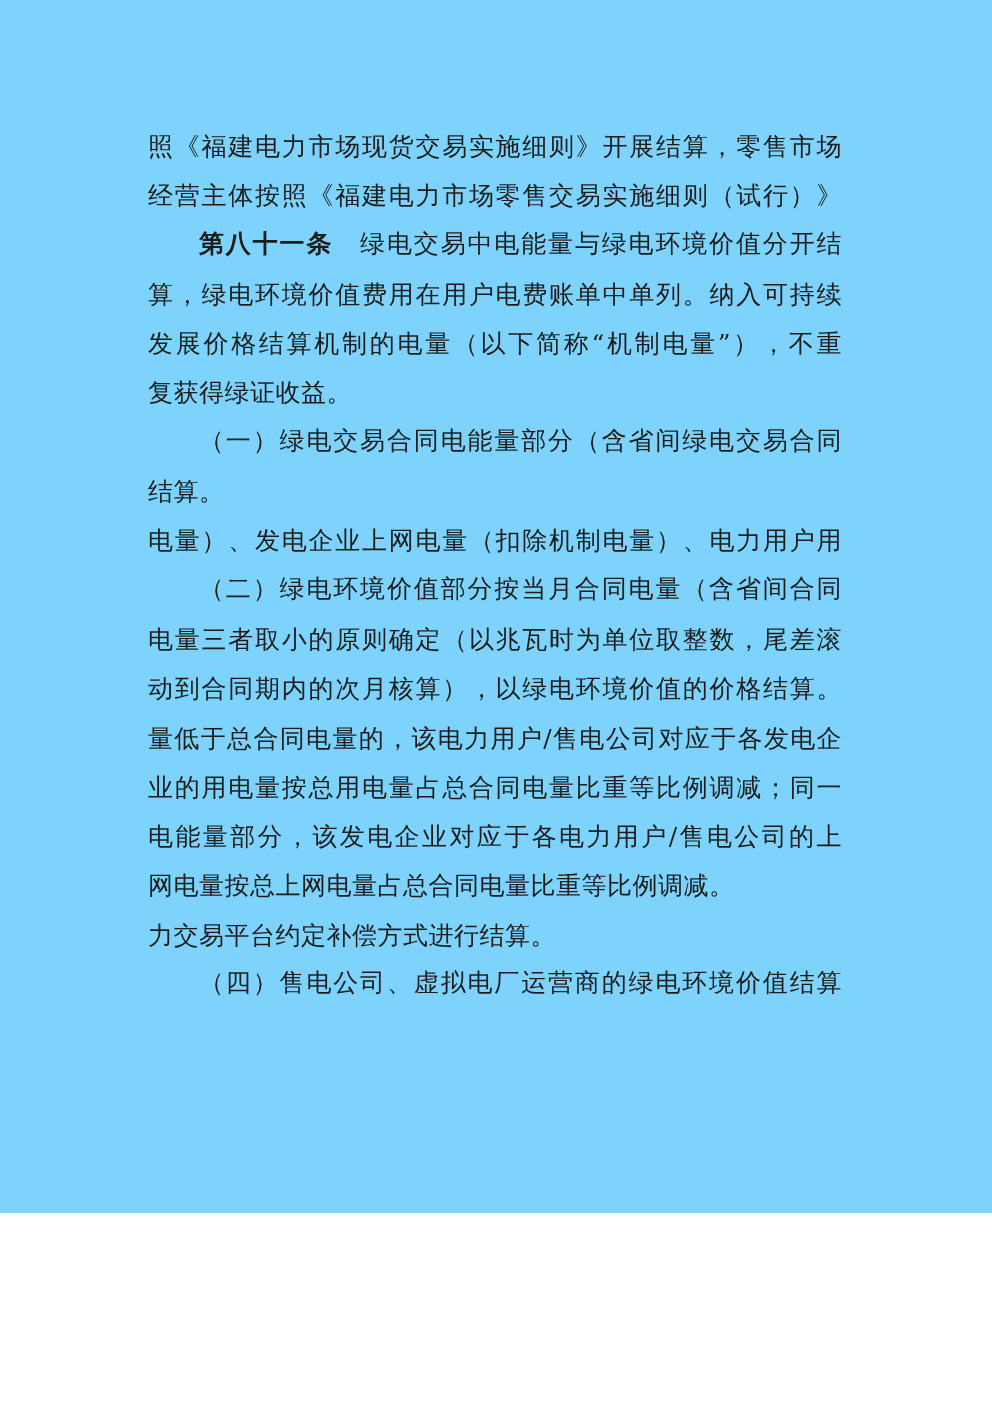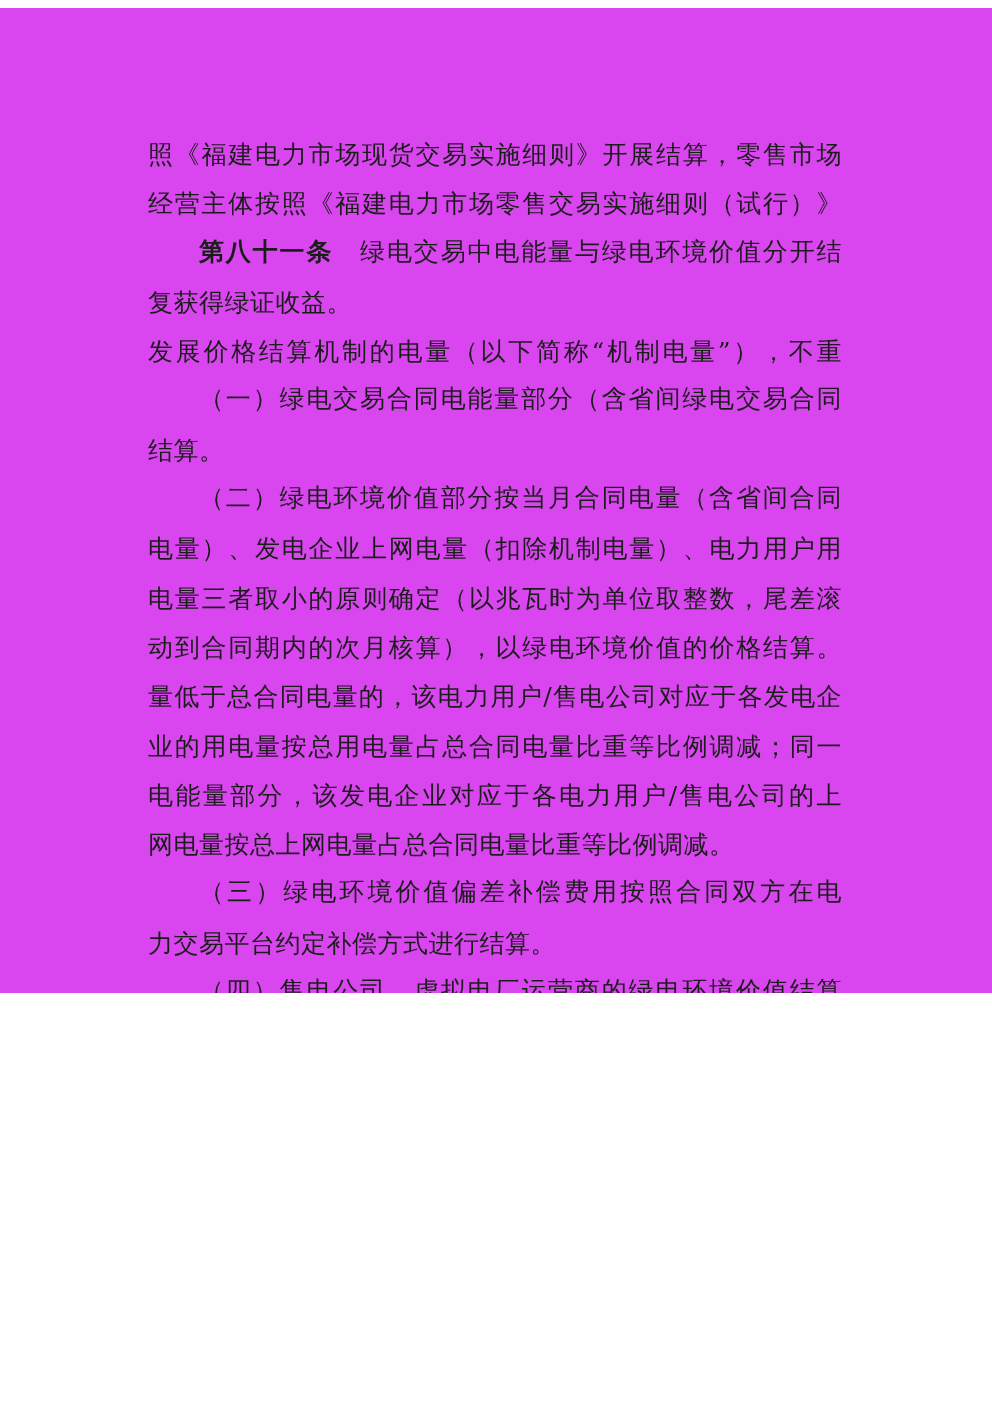--- a/index.html
+++ b/index.html
@@ -3,25 +3,24 @@
 <meta charset="utf-8">
 <style>
   html, body {
     margin: 0;
     padding: 0;
     background: #ffffff;
   }
   .screen {
     position: relative;
     width: 992px;
-    height: 985px;
-    background: #d946ef;
+    height: 1213px;
+    background: #7dd3fc;
     overflow: hidden;
     font-family: "DejaVu Serif", "Liberation Serif", serif;
-    margin-top: 8px;
   }
   .doc-body {
     position: absolute;
     left: 148px;
     top: 122px;
     width: 694px;
     color: #1c1c1c;
   }
   .doc-line {
     height: 49.3px;
@@ -58,32 +57,32 @@
   }
 </style>
 </head>
 <body>
 
 <div class="screen">
   <div class="doc-body">
       <div class="doc-line justify"><span class="seg">照《福建电力市场现货交易实施细则》开展结算，零售市场</span></div>
       <div class="doc-line justify"><span class="seg">经营主体按照《福建电力市场零售交易实施细则（试行）》</span></div>
       <div class="doc-line justify indent"><span class="seg bold">第八十一条</span><span class="seg">　绿电交易中电能量与绿电环境价值分开结</span></div>
+      <div class="doc-line justify"><span class="seg">算，绿电环境价值费用在用户电费账单中单列。纳入可持续</span></div>
+      <div class="doc-line justify"><span class="seg">发展价格结算机制的电量（以下简称“机制电量”），不重</span></div>
       <div class="doc-line"><span class="seg">复获得绿证收益。</span></div>
-      <div class="doc-line justify"><span class="seg">发展价格结算机制的电量（以下简称“机制电量”），不重</span></div>
       <div class="doc-line justify indent"><span class="seg">（一）绿电交易合同电能量部分（含省间绿电交易合同</span></div>
       <div class="doc-line"><span class="seg">结算。</span></div>
+      <div class="doc-line justify"><span class="seg">电量）、发电企业上网电量（扣除机制电量）、电力用户用</span></div>
       <div class="doc-line justify indent"><span class="seg">（二）绿电环境价值部分按当月合同电量（含省间合同</span></div>
-      <div class="doc-line justify"><span class="seg">电量）、发电企业上网电量（扣除机制电量）、电力用户用</span></div>
       <div class="doc-line justify"><span class="seg">电量三者取小的原则确定（以兆瓦时为单位取整数，尾差滚</span></div>
       <div class="doc-line justify"><span class="seg">动到合同期内的次月核算），以绿电环境价值的价格结算。</span></div>
       <div class="doc-line justify"><span class="seg">量低于总合同电量的，该电力用户/售电公司对应于各发电企</span></div>
       <div class="doc-line justify"><span class="seg">业的用电量按总用电量占总合同电量比重等比例调减；同一</span></div>
       <div class="doc-line justify"><span class="seg">电能量部分，该发电企业对应于各电力用户/售电公司的上</span></div>
       <div class="doc-line"><span class="seg">网电量按总上网电量占总合同电量比重等比例调减。</span></div>
-      <div class="doc-line justify indent"><span class="seg">（三）绿电环境价值偏差补偿费用按照合同双方在电</span></div>
       <div class="doc-line"><span class="seg">力交易平台约定补偿方式进行结算。</span></div>
       <div class="doc-line justify indent"><span class="seg">（四）售电公司、虚拟电厂运营商的绿电环境价值结算</span></div>
     </div>
   <div class="page-footer">
     <span class="page-number">28</span>
   </div>
 </div>
 
 </body></html>

